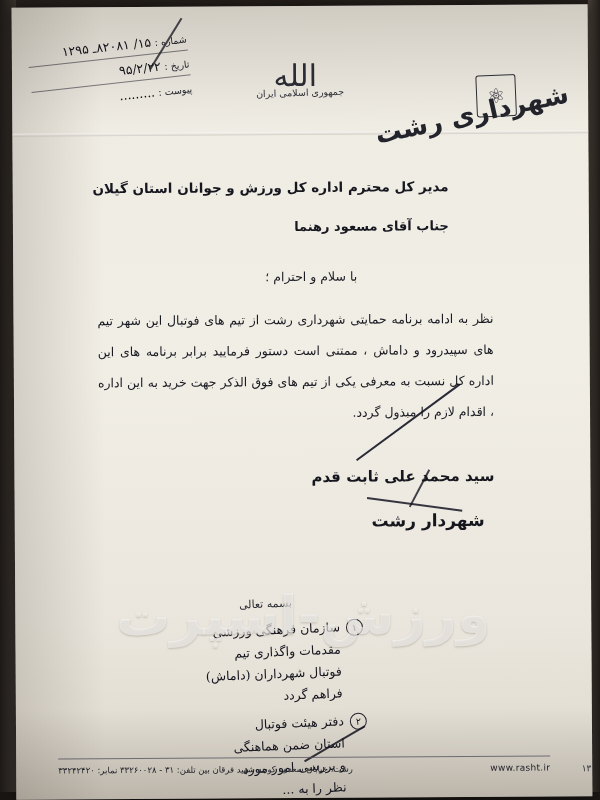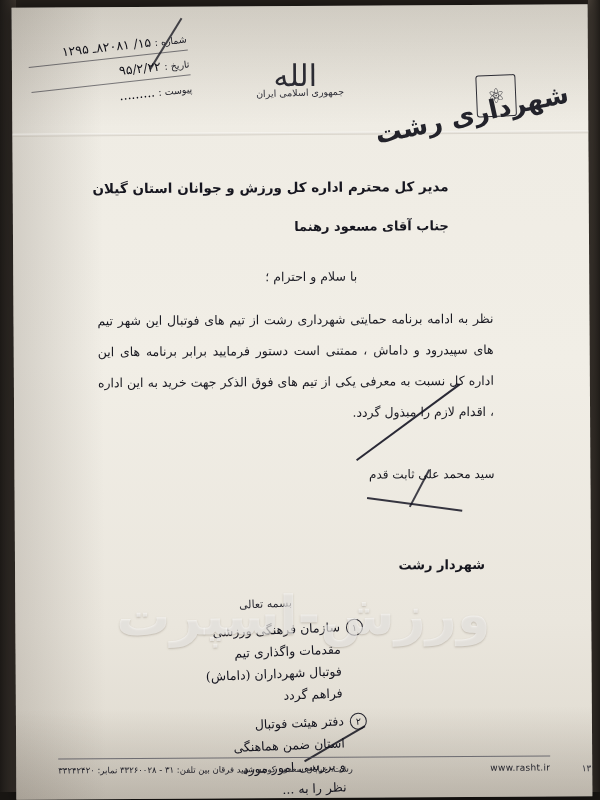--- a/index.html
+++ b/index.html
@@ -201,34 +201,33 @@
     text-align: justify;
     text-justify: inter-word;
     color: #1a1a22;
   }
 
   
   .sign-name {
     position: absolute;
     right: 96px;
     top: 312px;
-    font-size: 12px;
-    font-weight: 400;
-    color: #16161e;
-    white-space: nowrap;
-  }
-  .sign-title {
-    position: absolute;
-    right: 106px;
-    top: 355px;
-    font-size: 13px;
+    font-size: 15px;
     font-weight: 700;
     color: #16161e;
     white-space: nowrap;
-    margin-top: 47px;
+  }
+  .sign-title {
+    position: absolute;
+    right: 106px;
+    top: 355px;
+    font-size: 17px;
+    font-weight: 700;
+    color: #16161e;
+    white-space: nowrap;
   }
   .sign-stroke-1 {
     position: absolute;
     right: 118px;
     top: 266px;
     width: 128px;
     height: 2px;
     background: #141422;
     transform: rotate(-36deg);
     opacity: 0.9;

